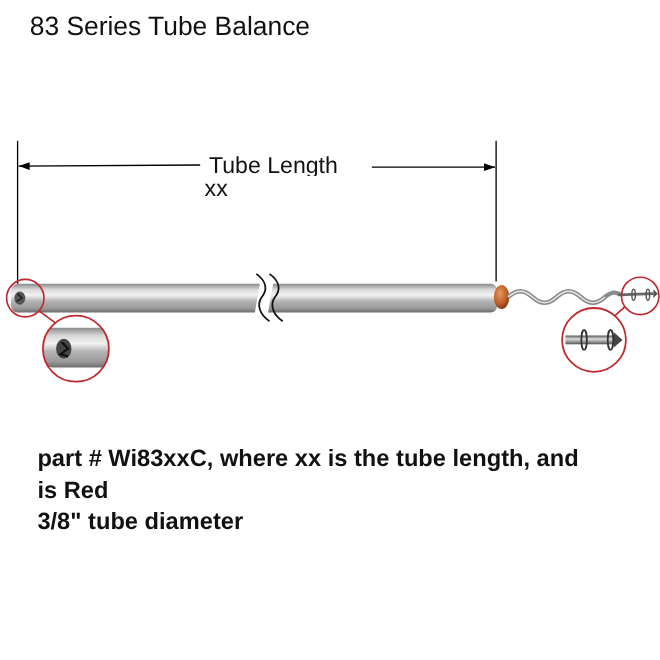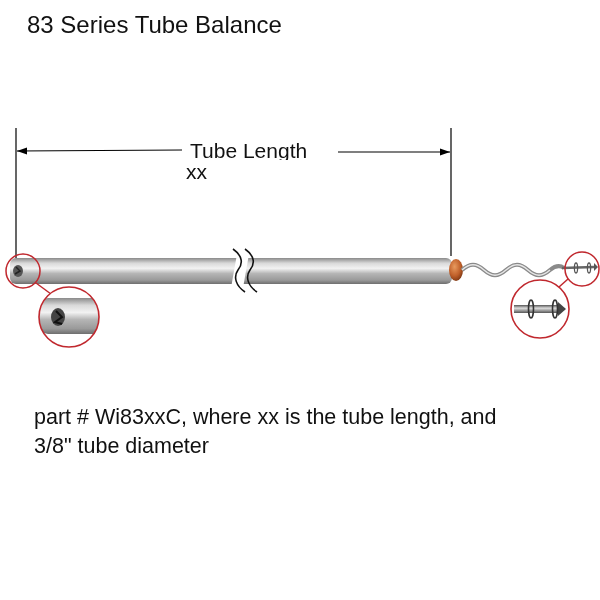--- a/index.html
+++ b/index.html
@@ -2,21 +2,21 @@
 <html><head>
   <meta charset="utf-8">
   <style>
     html, body { margin: 0; padding: 0; background: #ffffff; }
     body { width: 600px; height: 600px; position: relative; overflow: hidden;
            font-family: "Liberation Sans", sans-serif; color: #111; }
     .title { position: absolute; left: 27px; top: 11px; font-size: 24px; }
     .dim-label { position: absolute; font-size: 21px; text-align: left; background: #fff; }
     .dim-text { left: 186px; top: 139px; width: 144px; padding: 0 4px; }
     .dim-value { left: 186px; top: 160px; width: 144px; }
-    .desc { position: absolute; left: 34px; top: 403px; font-size: 21.5px; line-height: 28.5px; }
+    .desc { position: absolute; left: 34px; top: 403px; font-size: 21.5px; line-height: 28.5px; font-weight: bold; }
     .desc div { white-space: pre; }
     svg.diagram { position: absolute; left: 0; top: 0; }
   </style>
 </head>
 <body>
 
 <div class="title">83 Series Tube Balance</div>
 
 <svg class="diagram" width="600" height="600" viewBox="0 0 600 600">
   <defs>
@@ -103,14 +103,15 @@
     </g>
     <circle cx="540" cy="309" r="29" fill="none" stroke="#c0282e" stroke-width="1.6"></circle>
   </g>
 </svg>
 
 <div class="dim-label dim-text">Tube Length</div>
 <div class="dim-label dim-value">xx</div>
 
 <div class="desc">
   <div>part # Wi83xxC, where xx is the tube length, and</div>
+  <div>is Red</div>
   <div>3/8" tube diameter</div>
 </div>
 
 </body></html>

